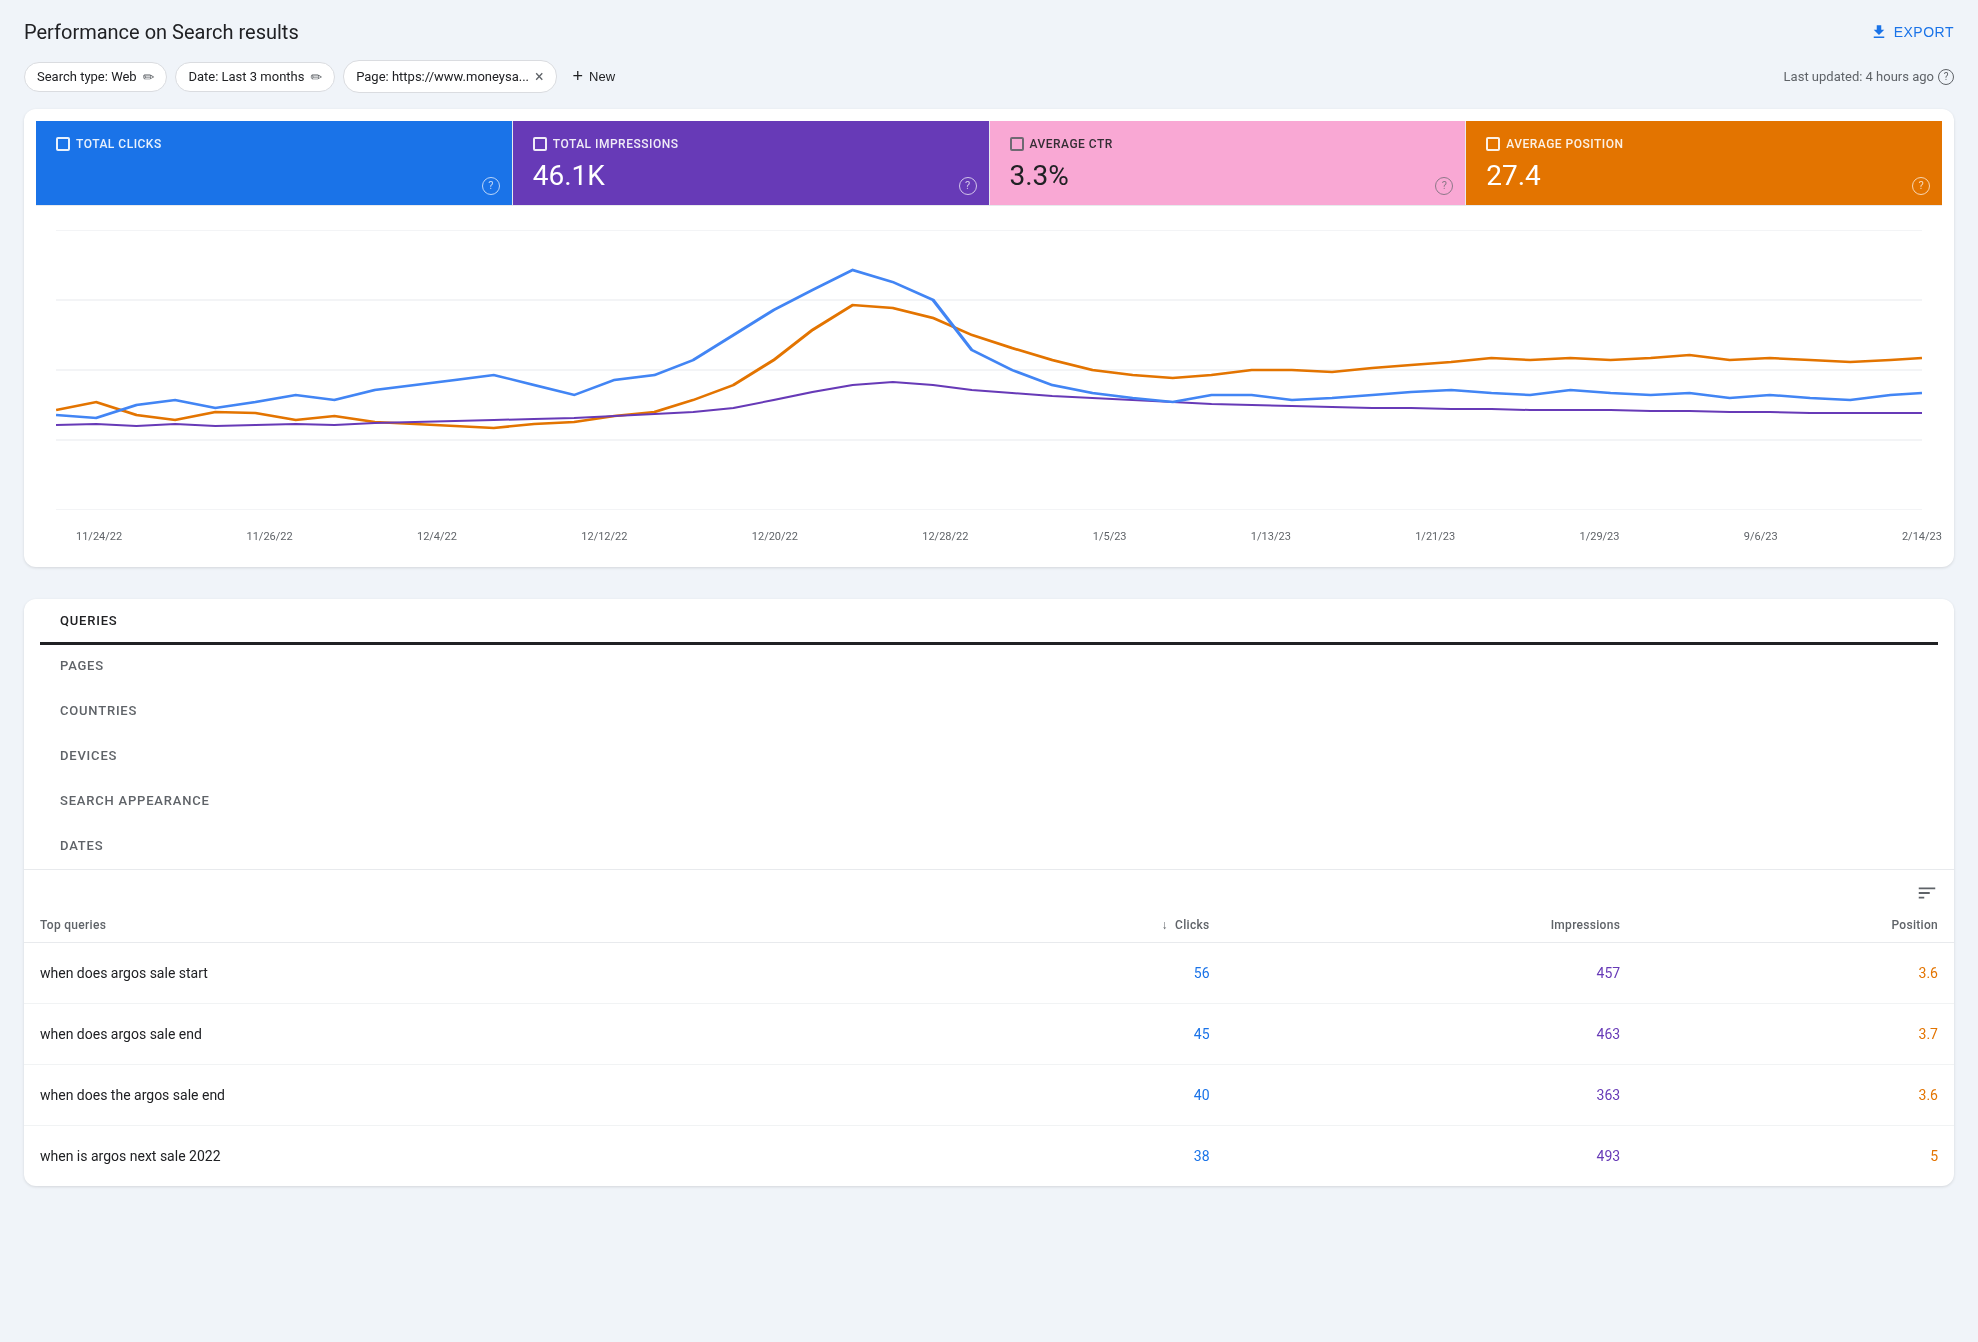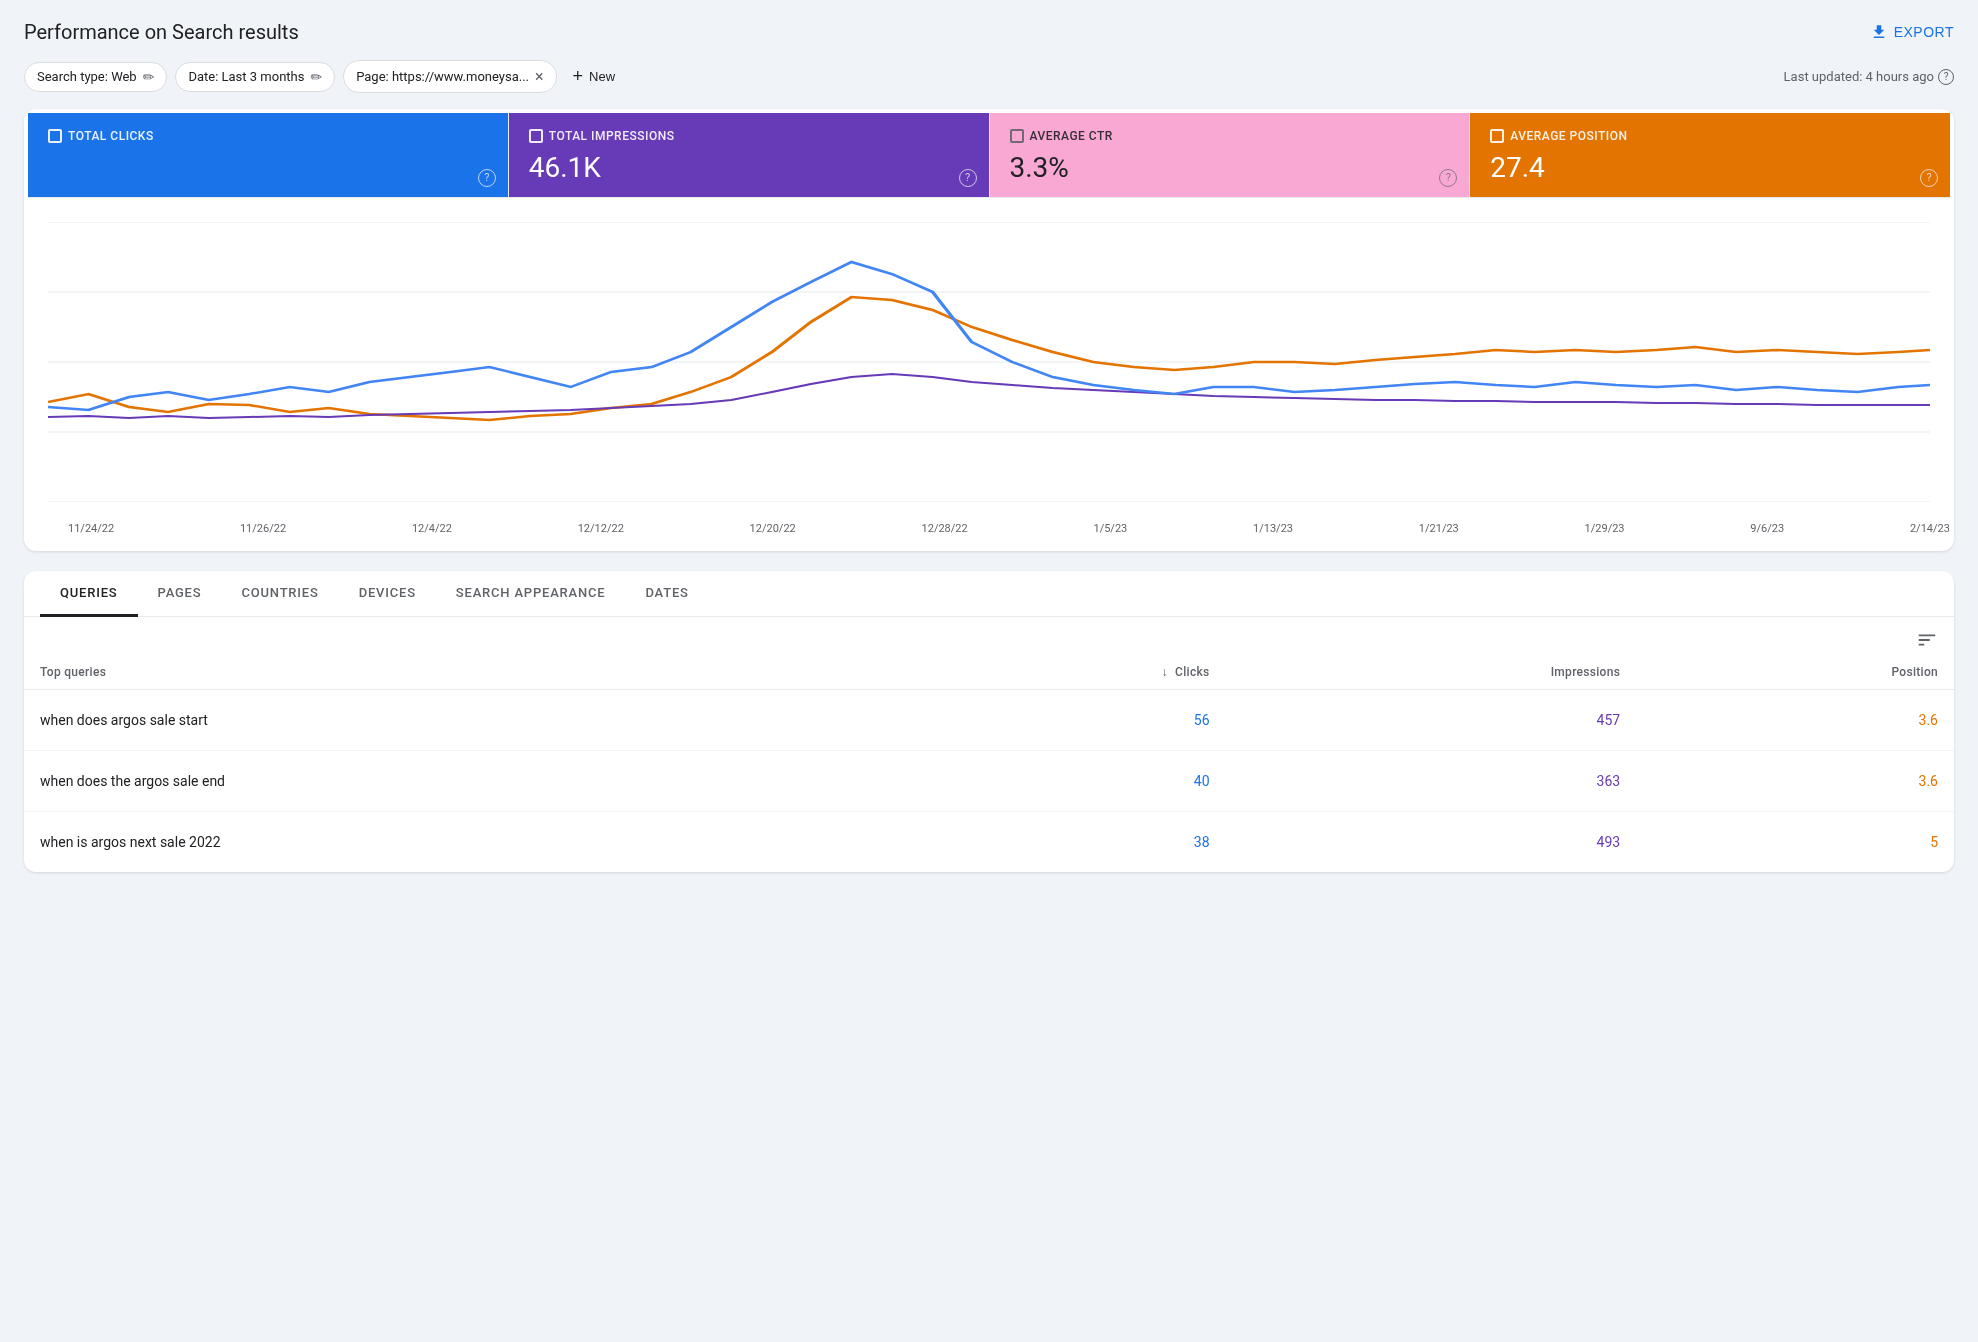--- a/index.html
+++ b/index.html
@@ -80,22 +80,22 @@
       margin-left: auto;
       color: #5f6368;
       font-size: 13px;
       display: flex;
       align-items: center;
       gap: 4px;
     }
     .main-card {
       background: #fff;
       border-radius: 12px;
-      padding: 4px;
-      margin-bottom: 20px;
+      padding: 12px;
+      margin-bottom: 32px;
       overflow: hidden;
       box-shadow: 0 1px 3px rgba(0,0,0,0.12);
     }
     .metrics-row {
       display: flex;
       border-bottom: 1px solid #e8eaed;
     }
     .metric-tile {
       flex: 1;
       padding: 16px 20px 12px;
@@ -178,20 +178,21 @@
     .table-card {
       background: #fff;
       border-radius: 12px;
       overflow: hidden;
       box-shadow: 0 1px 3px rgba(0,0,0,0.12);
     }
     .tabs-row {
       display: flex;
       border-bottom: 1px solid #e8eaed;
       padding: 0 16px;
+      flex-direction: column;
     }
     .tab-item {
       padding: 14px 20px;
       font-size: 13px;
       font-weight: 500;
       color: #5f6368;
       cursor: pointer;
       letter-spacing: 0.8px;
       text-transform: uppercase;
       border-bottom: 3px solid transparent;
@@ -415,20 +416,26 @@
         </tr>
       </thead>
       <tbody id="table-body">
       <tr>
     <td class="query-col">when does argos sale start</td>
     <td class="clicks-col">56</td>
     <td class="impressions-col">457</td>
     <td class="position-col">3.6</td>
   </tr>
           <tr>
+    <td class="query-col">when does argos sale end</td>
+    <td class="clicks-col">45</td>
+    <td class="impressions-col">463</td>
+    <td class="position-col">3.7</td>
+  </tr>
+          <tr>
     <td class="query-col">when does the argos sale end</td>
     <td class="clicks-col">40</td>
     <td class="impressions-col">363</td>
     <td class="position-col">3.6</td>
   </tr>
           <tr>
     <td class="query-col">when is argos next sale 2022</td>
     <td class="clicks-col">38</td>
     <td class="impressions-col">493</td>
     <td class="position-col">5</td>

